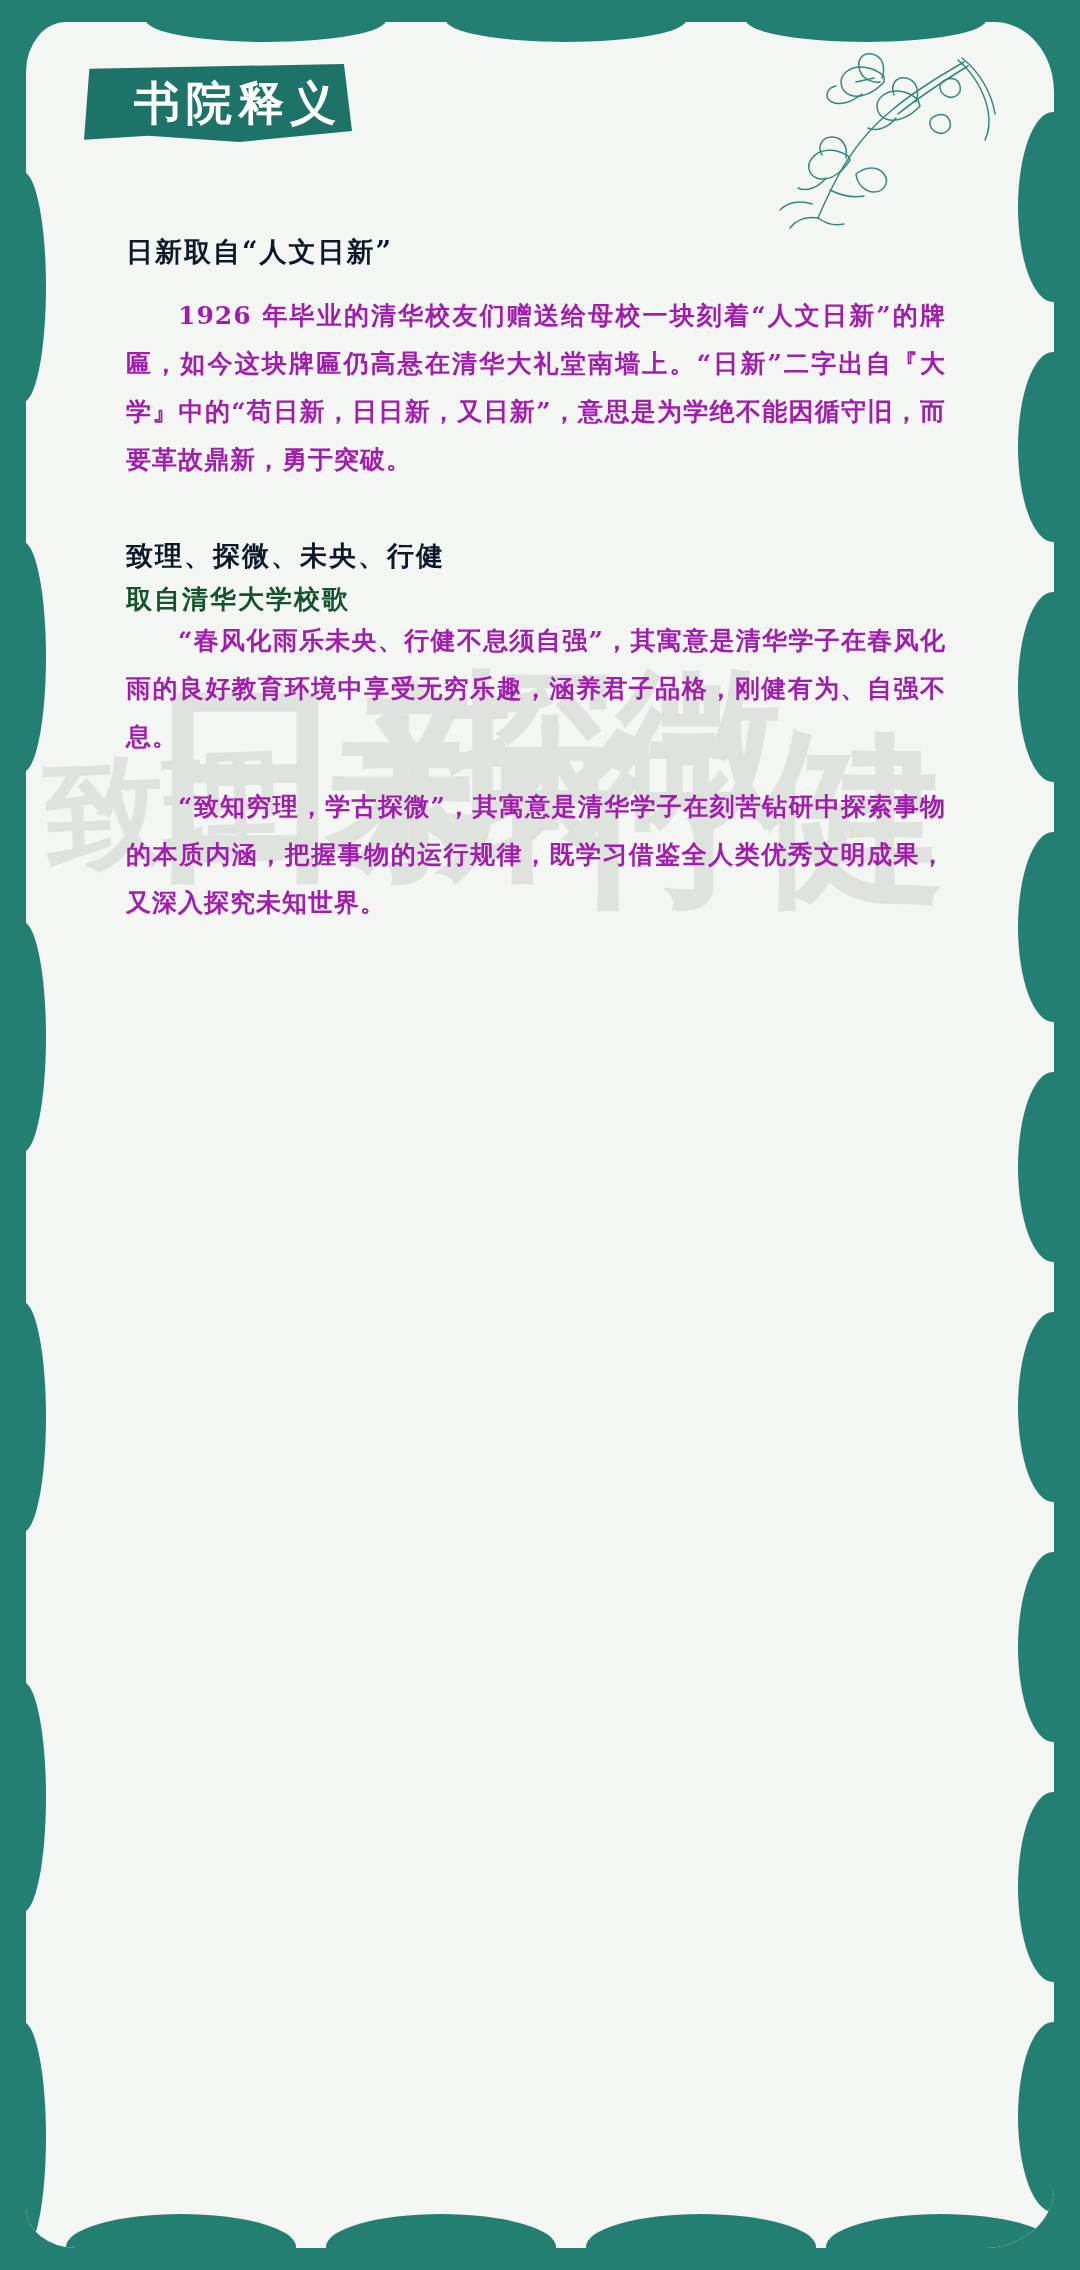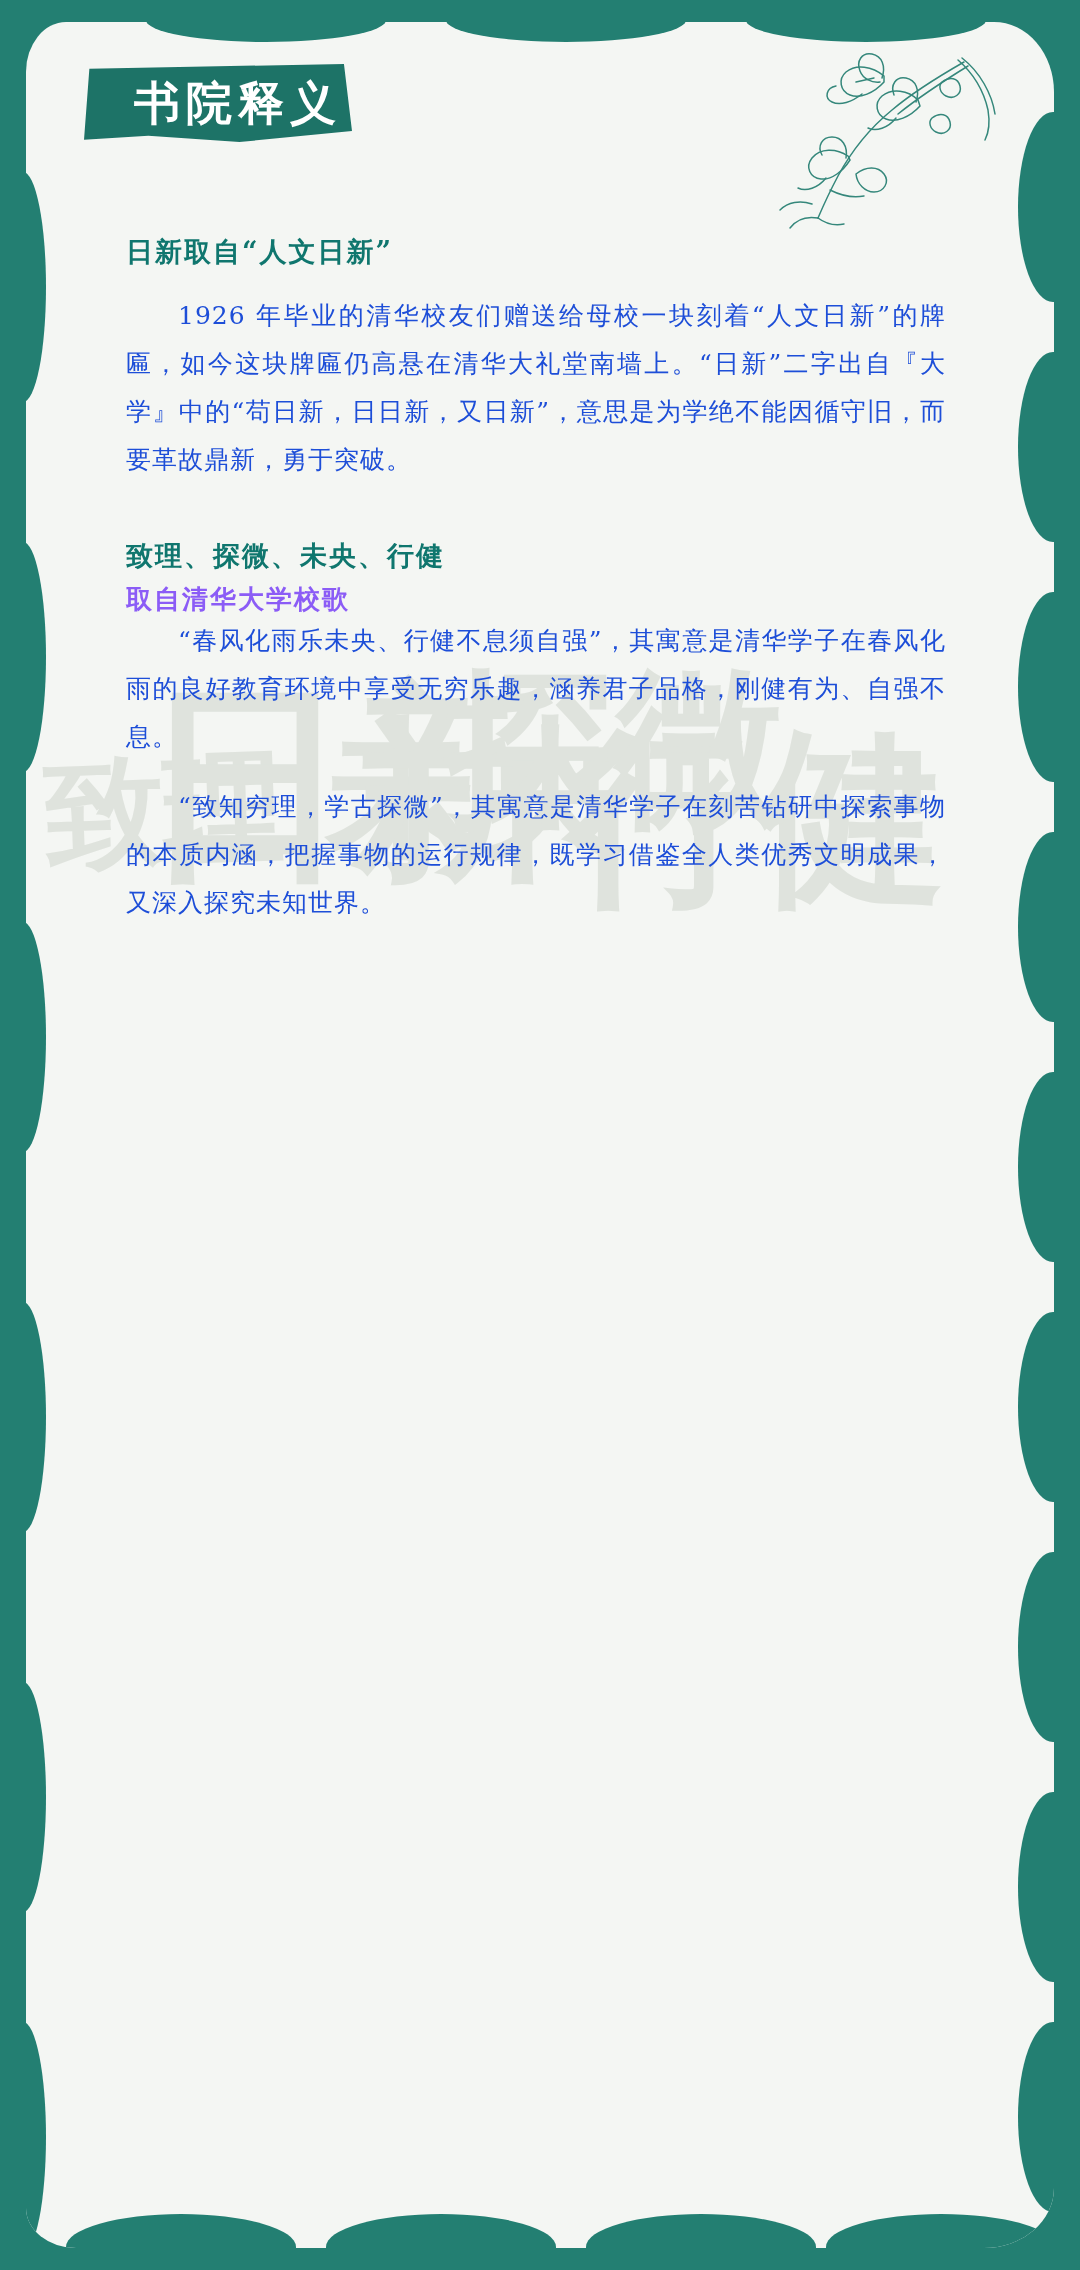--- a/index.html
+++ b/index.html
@@ -97,44 +97,45 @@
   
   .content {
     position: absolute;
     left: 100px;
     top: 212px;
     width: 820px;
   }
 
   h2.sec-head {
     margin: 0;
-    color: #0f766e;
+    color: #0f172a;
     font-size: 27px;
     font-weight: bold;
     letter-spacing: 2px;
     font-family: "DejaVu Serif", serif;
   }
   h3.sec-sub {
     margin: 8px 0 0 0;
-    color: #8b5cf6;
+    color: #14532d;
     font-size: 26px;
     font-weight: bold;
     letter-spacing: 2px;
     font-family: Liberation Serif, serif;
   }
 
   p.body-text {
     margin: 22px 0 0 0;
-    color: #1d4ed8;
+    color: #a21caf;
     font-size: 25px;
     line-height: 48px;
     text-align: justify;
     text-indent: 52px;
     letter-spacing: 1px;
     font-family: "DejaVu Serif", serif;
+    font-weight: bold;
   }
   p.body-text.tight { margin-top: 0; }
 
   .gap-1 { height: 54px; }
 
   
   .watermarks {
     position: absolute;
     left: 0;
     top: 0;

